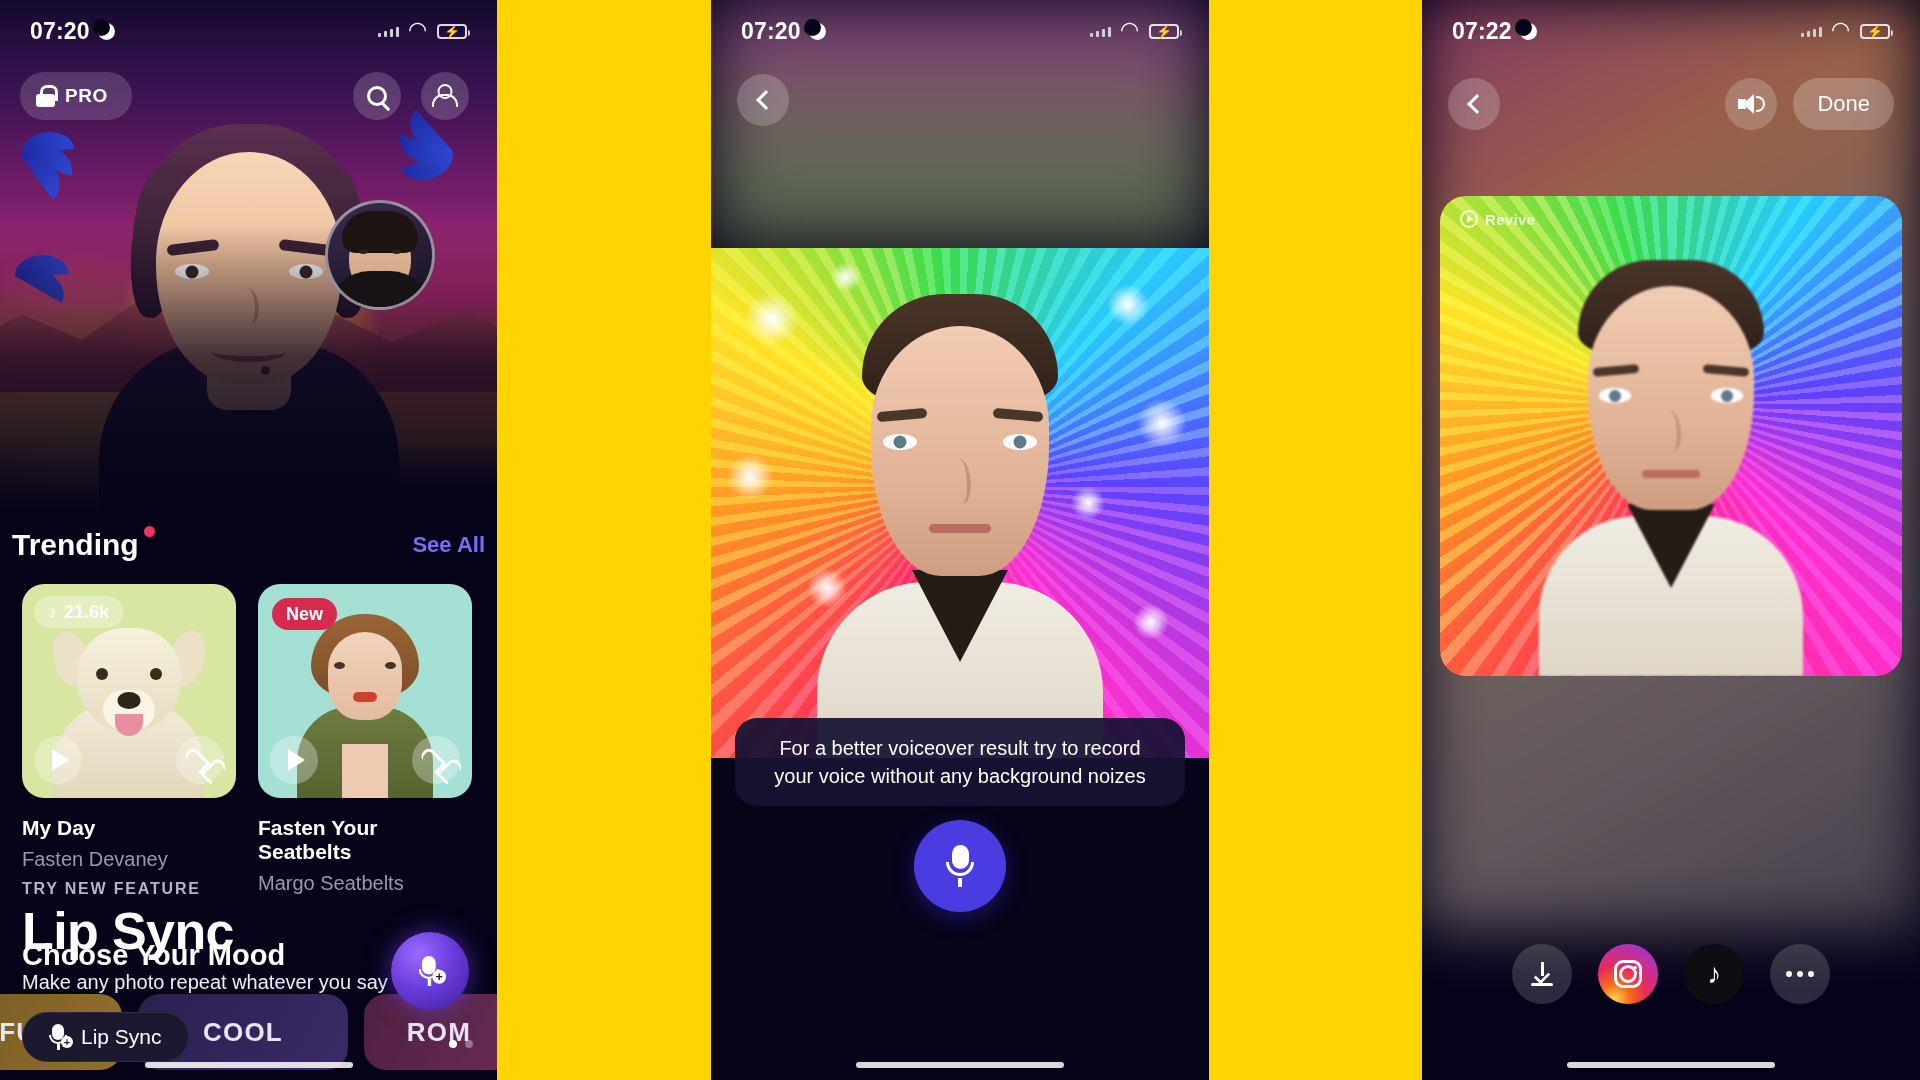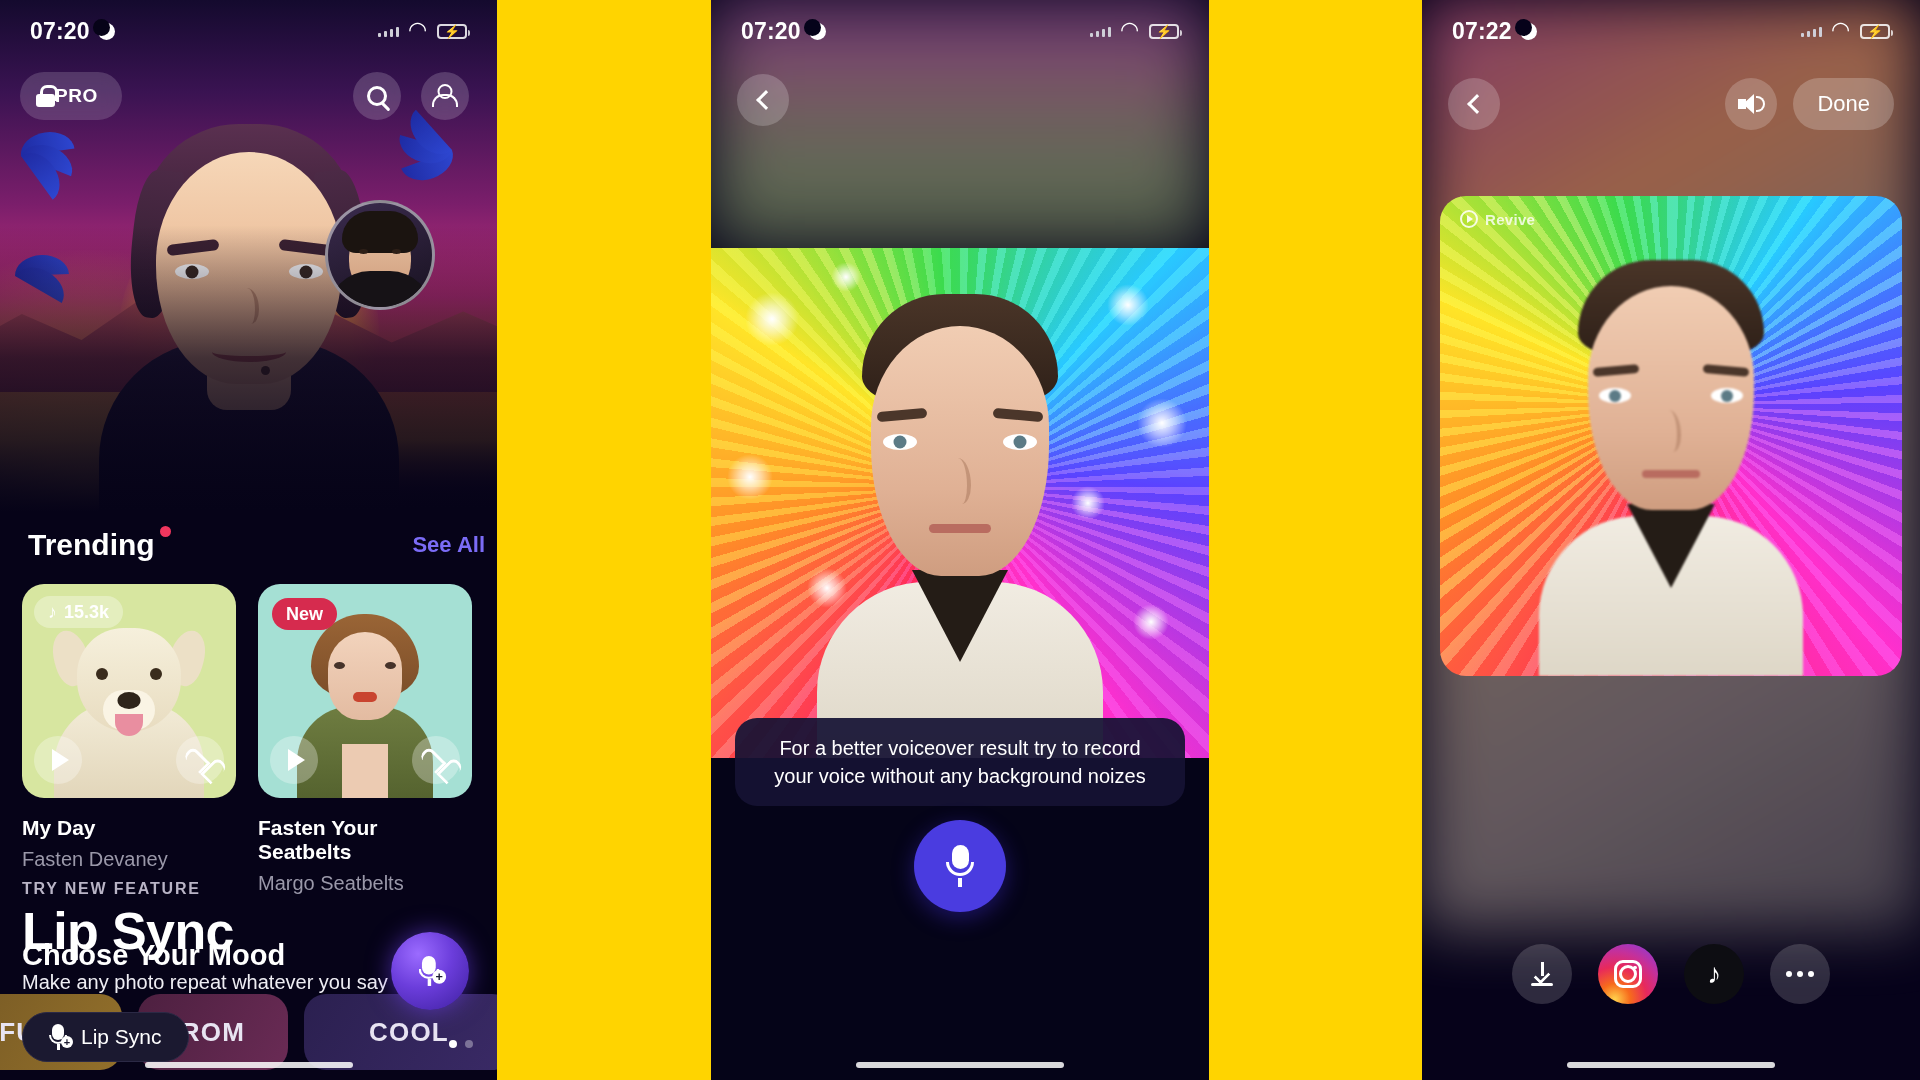--- a/index.html
+++ b/index.html
@@ -94,21 +94,21 @@
     width:13px;height:13px;border-radius:50%;background:#3a2a22;}
   .char .nose{ position:absolute; left:50%; transform:translateX(-50%); top:198px; width:20px;height:36px;
     border-right:4px solid rgba(150,95,70,.5); border-radius:0 60% 40% 0;}
   .char .mouth{ position:absolute; left:50%; transform:translateX(-50%); top:252px; width:74px;height:20px;
     border-bottom:6px solid #a4524b; border-radius:0 0 60% 60%;}
   .char .mole { position:absolute; left:54%; top:276px; width:9px;height:9px;border-radius:50%;background:#5c3a2c;}
 
   .hero-shade { position:absolute; inset:0; background:linear-gradient(180deg,rgba(6,3,24,0) 44%,rgba(6,3,24,.72) 70%,#060318 100%); }
 
   .pro-pill { position:absolute; top:72px; left:20px; height:48px; padding:0 24px 0 16px; z-index:40;
-    display:flex; align-items:center; gap:0; border-radius:26px;
+    display:flex; align-items:center; gap:10px; border-radius:26px;
     background:rgba(255,255,255,.16); backdrop-filter:blur(8px); color:#fff;
     font-weight:800; font-size:19px; letter-spacing:.6px; }
   .lock { width:19px; height:22px; position:relative; }
   .lock:before{ content:""; position:absolute; bottom:0; width:19px; height:13px; background:#fff; border-radius:3px;}
   .lock:after { content:""; position:absolute; top:0; left:3.5px; width:12px; height:13px;
     border:3px solid #fff; border-bottom:none; border-radius:7px 7px 0 0;}
 
   .round-btn { position:absolute; z-index:40; width:48px; height:48px; border-radius:50%;
     background:rgba(255,255,255,.18); backdrop-filter:blur(8px);
     display:flex; align-items:center; justify-content:center; color:#fff; }
@@ -149,21 +149,21 @@
     border:2.6px solid #fff; border-top:none; border-radius:0 0 10px 10px; }
   .mic-ic .stem{ position:absolute; left:8px; bottom:0; width:2.6px; height:6px; background:#fff; }
   .mic-ic .plus{ position:absolute; right:-4px; bottom:2px; width:12px; height:12px; border-radius:50%;
     background:#fff; color:#1b1930; font-size:11px; font-weight:900; line-height:12px; text-align:center; }
 
   .dots { position:absolute; z-index:38; right:24px; bottom:32px; display:flex; gap:8px; align-items:center;}
   .dots i { width:8px;height:8px;border-radius:50%;background:rgba(255,255,255,.35); display:block;}
   .dots i.on { background:#fff; }
 
   .section { position:absolute; left:0; right:0; }
-  .sec-head { display:flex; align-items:center; justify-content:space-between; padding:0 12px;margin-left:16px; }
+  .sec-head { display:flex; align-items:center; justify-content:space-between; padding:0 12px; }
   .sec-title { color:#fff; font-size:30px; font-weight:800; position:relative; display:inline-block; }
   .sec-title .badge-dot { position:absolute; right:-16px; top:-2px; width:11px;height:11px;border-radius:50%;
     background:#f0365e; }
   .see-all { color:#7b6cf6; font-size:22px; font-weight:600; }
 
   .cards { display:flex; gap:22px; padding:0 22px; margin-top:22px; }
   .card { flex:0 0 auto; width:214px; }
   .thumb { position:relative; width:214px; height:214px; border-radius:22px; overflow:hidden; }
   .thumb.dog { background:#d7e6a0; }
   .thumb.lady{ background:#a5e0d4; }
@@ -490,21 +490,21 @@
                 <div class="ear r"></div>
               <div class="head"></div>
               <div class="eye l"></div>
                 <div class="eye r"></div>
               <div class="snout"></div>
                 <div class="nose"></div>
                 <div class="tongue"></div>
             </div>
             <div class="chip music">
               <span class="note">♪</span>
-              <span>15.3k</span>
+              <span>21.6k</span>
             </div>
             <div class="cbtn play">
                 <span class="tri"></span>
               </div>
             <div class="cbtn like">
                 <span class="heart"></span>
               </div>
           </div>
           <div class="c-name">My Day</div>
           <div class="c-auth">Fasten Devaney</div>
@@ -537,25 +537,25 @@
 
       </div>
     </div>
 
     <div class="mood" style="bottom:0; padding-bottom:10px;">
       <div class="mood-title">Choose Your Mood</div>
       <div class="mood-row">
         <div class="mood-pill funny">
             <span>FUNNY</span>
           </div>
+        <div class="mood-pill cool">
+            <span>COOL</span>
+          </div>
         <div class="mood-pill rom">
             <span>ROM</span>
-          </div>
-        <div class="mood-pill cool">
-            <span>COOL</span>
           </div>
       </div>
     </div>
 
     <div class="fab">
       <span class="mic-ic">
         <span class="cap"></span>
           <span class="arc"></span>
           <span class="stem"></span>
           <span class="plus">+</span>

